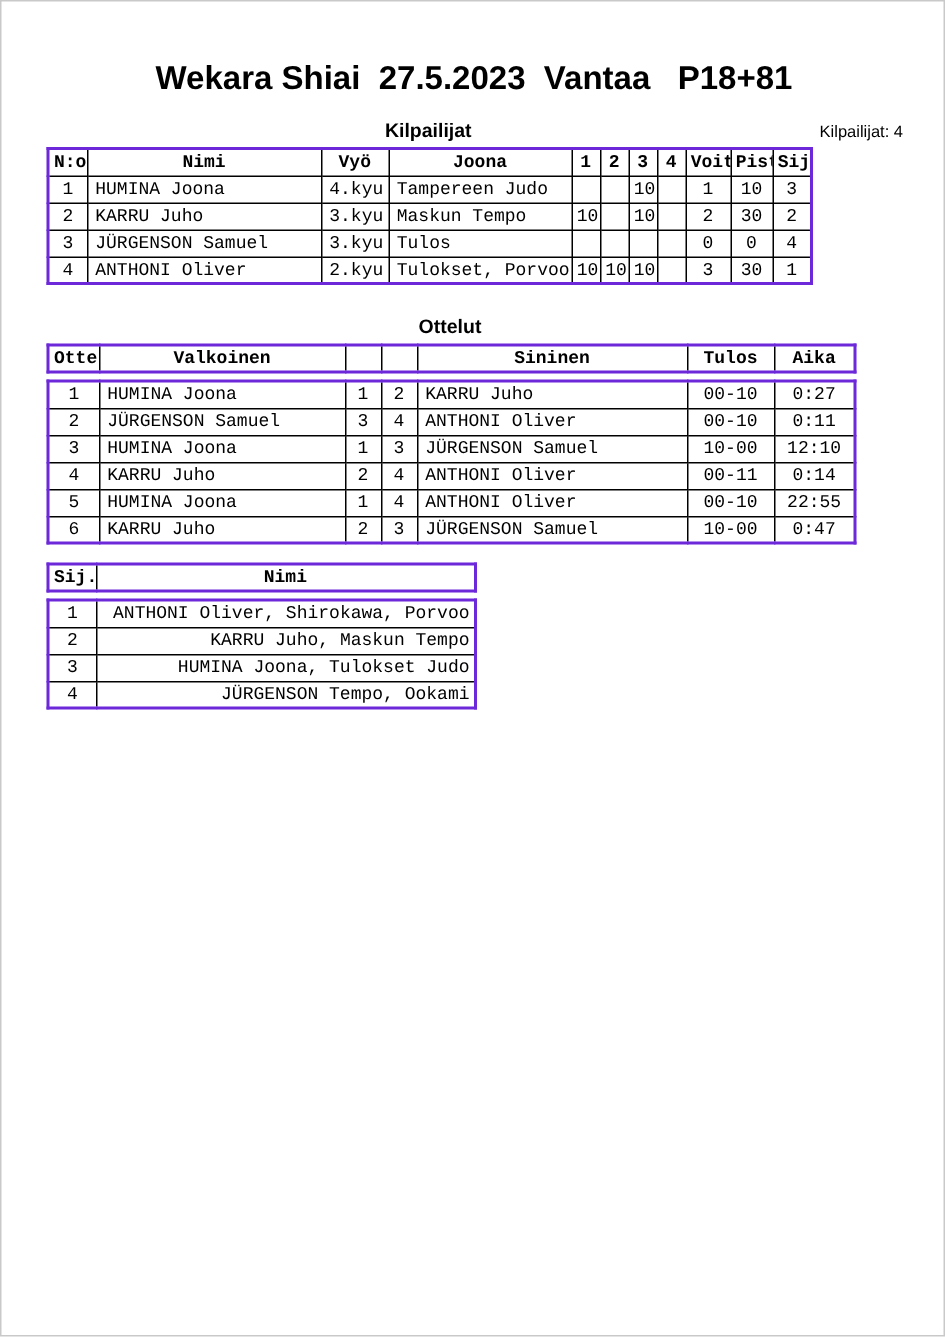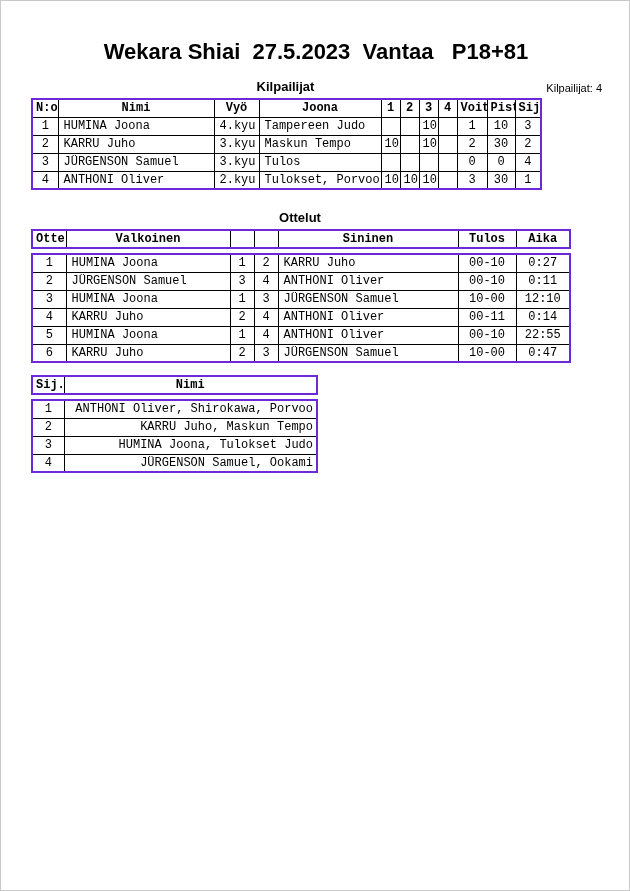--- a/index.html
+++ b/index.html
@@ -288,19 +288,19 @@
           <tr>
             <td>2</td>
             <td>KARRU Juho, Maskun Tempo</td>
           </tr>
           <tr>
             <td>3</td>
             <td>HUMINA Joona, Tulokset Judo</td>
           </tr>
           <tr>
             <td>4</td>
-            <td>JÜRGENSON Samuel, Ookami</td>
+            <td>JÜRGENSON Tempo, Ookami</td>
           </tr>
         </tbody>
     </table>
   </div>
 
 </div>
 
 </body></html>

